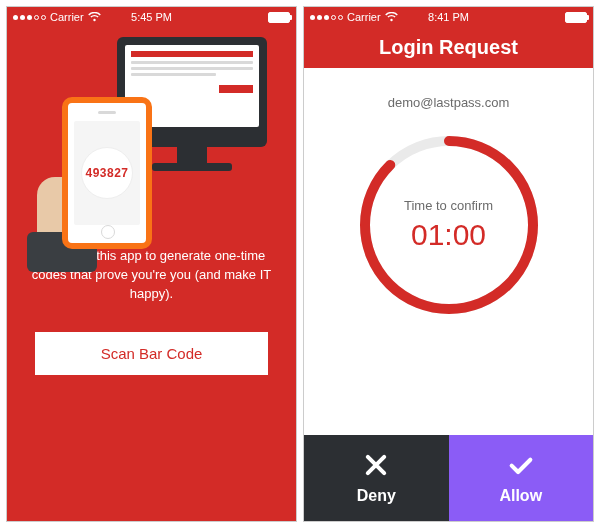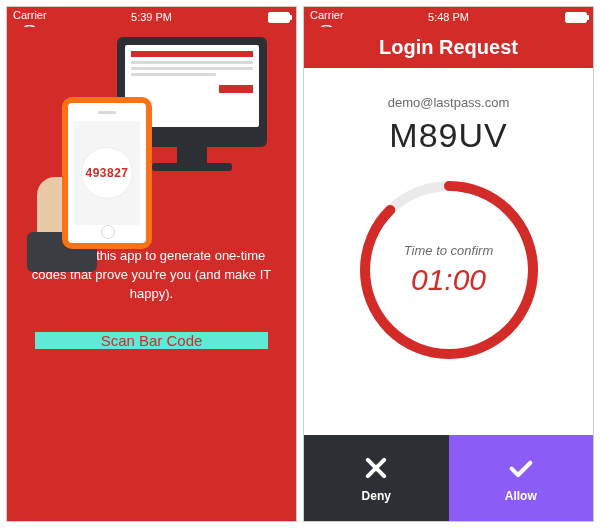--- a/index.html
+++ b/index.html
@@ -1,20 +1,20 @@
 <!DOCTYPE html>
 <html><head>
 <meta charset="utf-8">
 <style>
   html,body{margin:0;padding:0;font-family:-apple-system,Helvetica,Arial,sans-serif;}
   .stage{display:flex;gap:6px;padding:6px;background:#fff;width:600px;height:528px;box-sizing:border-box;}
   .phone{flex:1;border:1px solid #ccc;display:flex;flex-direction:column;overflow:hidden;position:relative;}
   
   .status{height:20px;background:#d32b27;color:#fff;display:flex;align-items:center;justify-content:space-between;padding:0 6px;font-size:11px;font-weight:500;}
-  .status .left,.status .right{display:flex;align-items:center;gap:4px;flex-direction:column;}
+  .status .left,.status .right{display:flex;align-items:center;gap:4px;}
   .status .center{position:absolute;left:0;right:0;text-align:center;pointer-events:none;}
   .dots{display:flex;gap:2px;}
   .dots span{width:5px;height:5px;border-radius:50%;background:#fff;display:inline-block;}
   .dots span.hollow{background:transparent;border:1px solid #fff;box-sizing:border-box;}
   .batt{width:20px;height:9px;border:1px solid #fff;border-radius:2px;position:relative;}
   .batt::after{content:"";position:absolute;right:-3px;top:2px;width:2px;height:5px;background:#fff;border-radius:0 1px 1px 0;}
   .batt i{display:block;width:100%;height:100%;background:#fff;}
   .wifi svg{display:block;}
 
   
@@ -33,35 +33,35 @@
   .phoneill .scr{position:absolute;top:18px;left:6px;right:6px;bottom:18px;background:#f5f5f5;border-radius:2px;display:flex;align-items:center;justify-content:center;}
   .phoneill .code{width:50px;height:50px;border-radius:50%;background:#fff;border:1px solid #eee;display:flex;align-items:center;justify-content:center;color:#d32b27;font-size:12px;font-weight:600;letter-spacing:0.5px;}
   .phoneill .home{position:absolute;bottom:4px;left:33px;width:12px;height:12px;border-radius:50%;border:1px solid #d9d9d9;}
   .hand{position:absolute;left:20px;top:150px;width:60px;height:80px;}
   .hand .palm{position:absolute;left:10px;top:0;width:48px;height:75px;background:#e8c9a8;border-radius:18px 6px 6px 18px;}
   .hand .sleeve{position:absolute;left:0;top:55px;width:70px;height:40px;background:#3a3e42;border-radius:6px;}
   .hand .thumb{position:absolute;left:50px;top:5px;width:20px;height:36px;background:#e8c9a8;border-radius:10px;}
 
   .copy{padding:0 20px;text-align:center;font-size:13px;line-height:1.45;}
   .copy p{margin:0 0 14px 0;}
-  .scanbtn{margin:14px 28px 16px;background:#5eead4;color:#d32b27;text-align:center;font-size:15px;font-weight:500;}
+  .scanbtn{margin:14px 28px 16px;background:#ffffff;color:#d32b27;text-align:center;padding:13px;font-size:15px;font-weight:500;}
 
   
   .s2{flex:1;display:flex;flex-direction:column;background:#fff;}
   .header{background:#d32b27;color:#fff;text-align:center;padding:9px;font-size:20px;font-weight:600;}
   .login{flex:1;display:flex;flex-direction:column;align-items:center;padding-top:27px;}
   .email{color:#6b6b6b;font-size:13px;}
   .bigcode{font-size:34px;color:#262626;margin-top:6px;font-weight:300;letter-spacing:1px;}
   .timer{margin-top:20px;position:relative;width:190px;height:190px;}
   .timer svg{transform:rotate(-90deg);}
-  .timer .inner{position:absolute;inset:0;display:flex;flex-direction:column;align-items:center;justify-content:center;font-style:italic;}
+  .timer .inner{position:absolute;inset:0;display:flex;flex-direction:column;align-items:center;justify-content:center;}
   .timer .lbl{color:#6b6b6b;font-size:13px;}
   .timer .time{color:#d32b27;font-size:30px;margin-top:5px;font-weight:400;}
   .actions{display:flex;height:86px;}
-  .actions>div{flex:1;display:flex;flex-direction:column;align-items:center;justify-content:center;color:#fff;font-size:12px;font-weight:600;gap:4px;}
+  .actions>div{flex:1;display:flex;flex-direction:column;align-items:center;justify-content:center;color:#fff;font-size:16px;font-weight:600;gap:4px;}
   .deny{background:#2c2f33;}
   .allow{background:#8b5cf6;}
   .actions svg{width:28px;height:28px;}
 </style>
 </head>
 <body>
 
 <div class="stage">
 
   <div class="phone">
@@ -74,21 +74,21 @@
             <span class="hollow"></span>
             <span class="hollow"></span>
           </span>
         <span>Carrier</span>
         <span class="wifi">
           <svg width="13" height="10" viewBox="0 0 13 10">
               <path d="M6.5 9.2a1.2 1.2 0 100-2.4 1.2 1.2 0 000 2.4zM3.4 5.6a4.4 4.4 0 016.2 0l1-1a5.8 5.8 0 00-8.2 0zM1.2 3.4a7.5 7.5 0 0110.6 0l1-1a8.9 8.9 0 00-12.6 0z" fill="#fff"></path>
             </svg>
         </span>
       </div>
-      <div class="center">5:39 PM</div>
+      <div class="center">5:45 PM</div>
       <div class="right">
           <span class="batt">
             <i></i>
           </span>
         </div>
     </div>
     <div class="s1">
       <div class="illus">
         <div class="monitor">
           <div class="screen">
@@ -131,32 +131,31 @@
             <span class="hollow"></span>
             <span class="hollow"></span>
           </span>
         <span>Carrier</span>
         <span class="wifi">
           <svg width="13" height="10" viewBox="0 0 13 10">
               <path d="M6.5 9.2a1.2 1.2 0 100-2.4 1.2 1.2 0 000 2.4zM3.4 5.6a4.4 4.4 0 016.2 0l1-1a5.8 5.8 0 00-8.2 0zM1.2 3.4a7.5 7.5 0 0110.6 0l1-1a8.9 8.9 0 00-12.6 0z" fill="#fff"></path>
             </svg>
         </span>
       </div>
-      <div class="center">5:48 PM</div>
+      <div class="center">8:41 PM</div>
       <div class="right">
           <span class="batt">
             <i></i>
           </span>
         </div>
     </div>
     <div class="header">Login Request</div>
     <div class="s2">
       <div class="login">
         <div class="email">demo@lastpass.com</div>
-        <div class="bigcode">M89UV</div>
         <div class="timer">
           <svg width="190" height="190">
             <circle cx="95" cy="95" r="84" fill="none" stroke="#eaeaea" stroke-width="10"></circle>
             <circle cx="95" cy="95" r="84" fill="none" stroke="#d32b27" stroke-width="10" stroke-linecap="round" stroke-dasharray="528" stroke-dashoffset="66"></circle>
           </svg>
           <div class="inner">
             <div class="lbl">Time to confirm</div>
             <div class="time">01:00</div>
           </div>
         </div>

